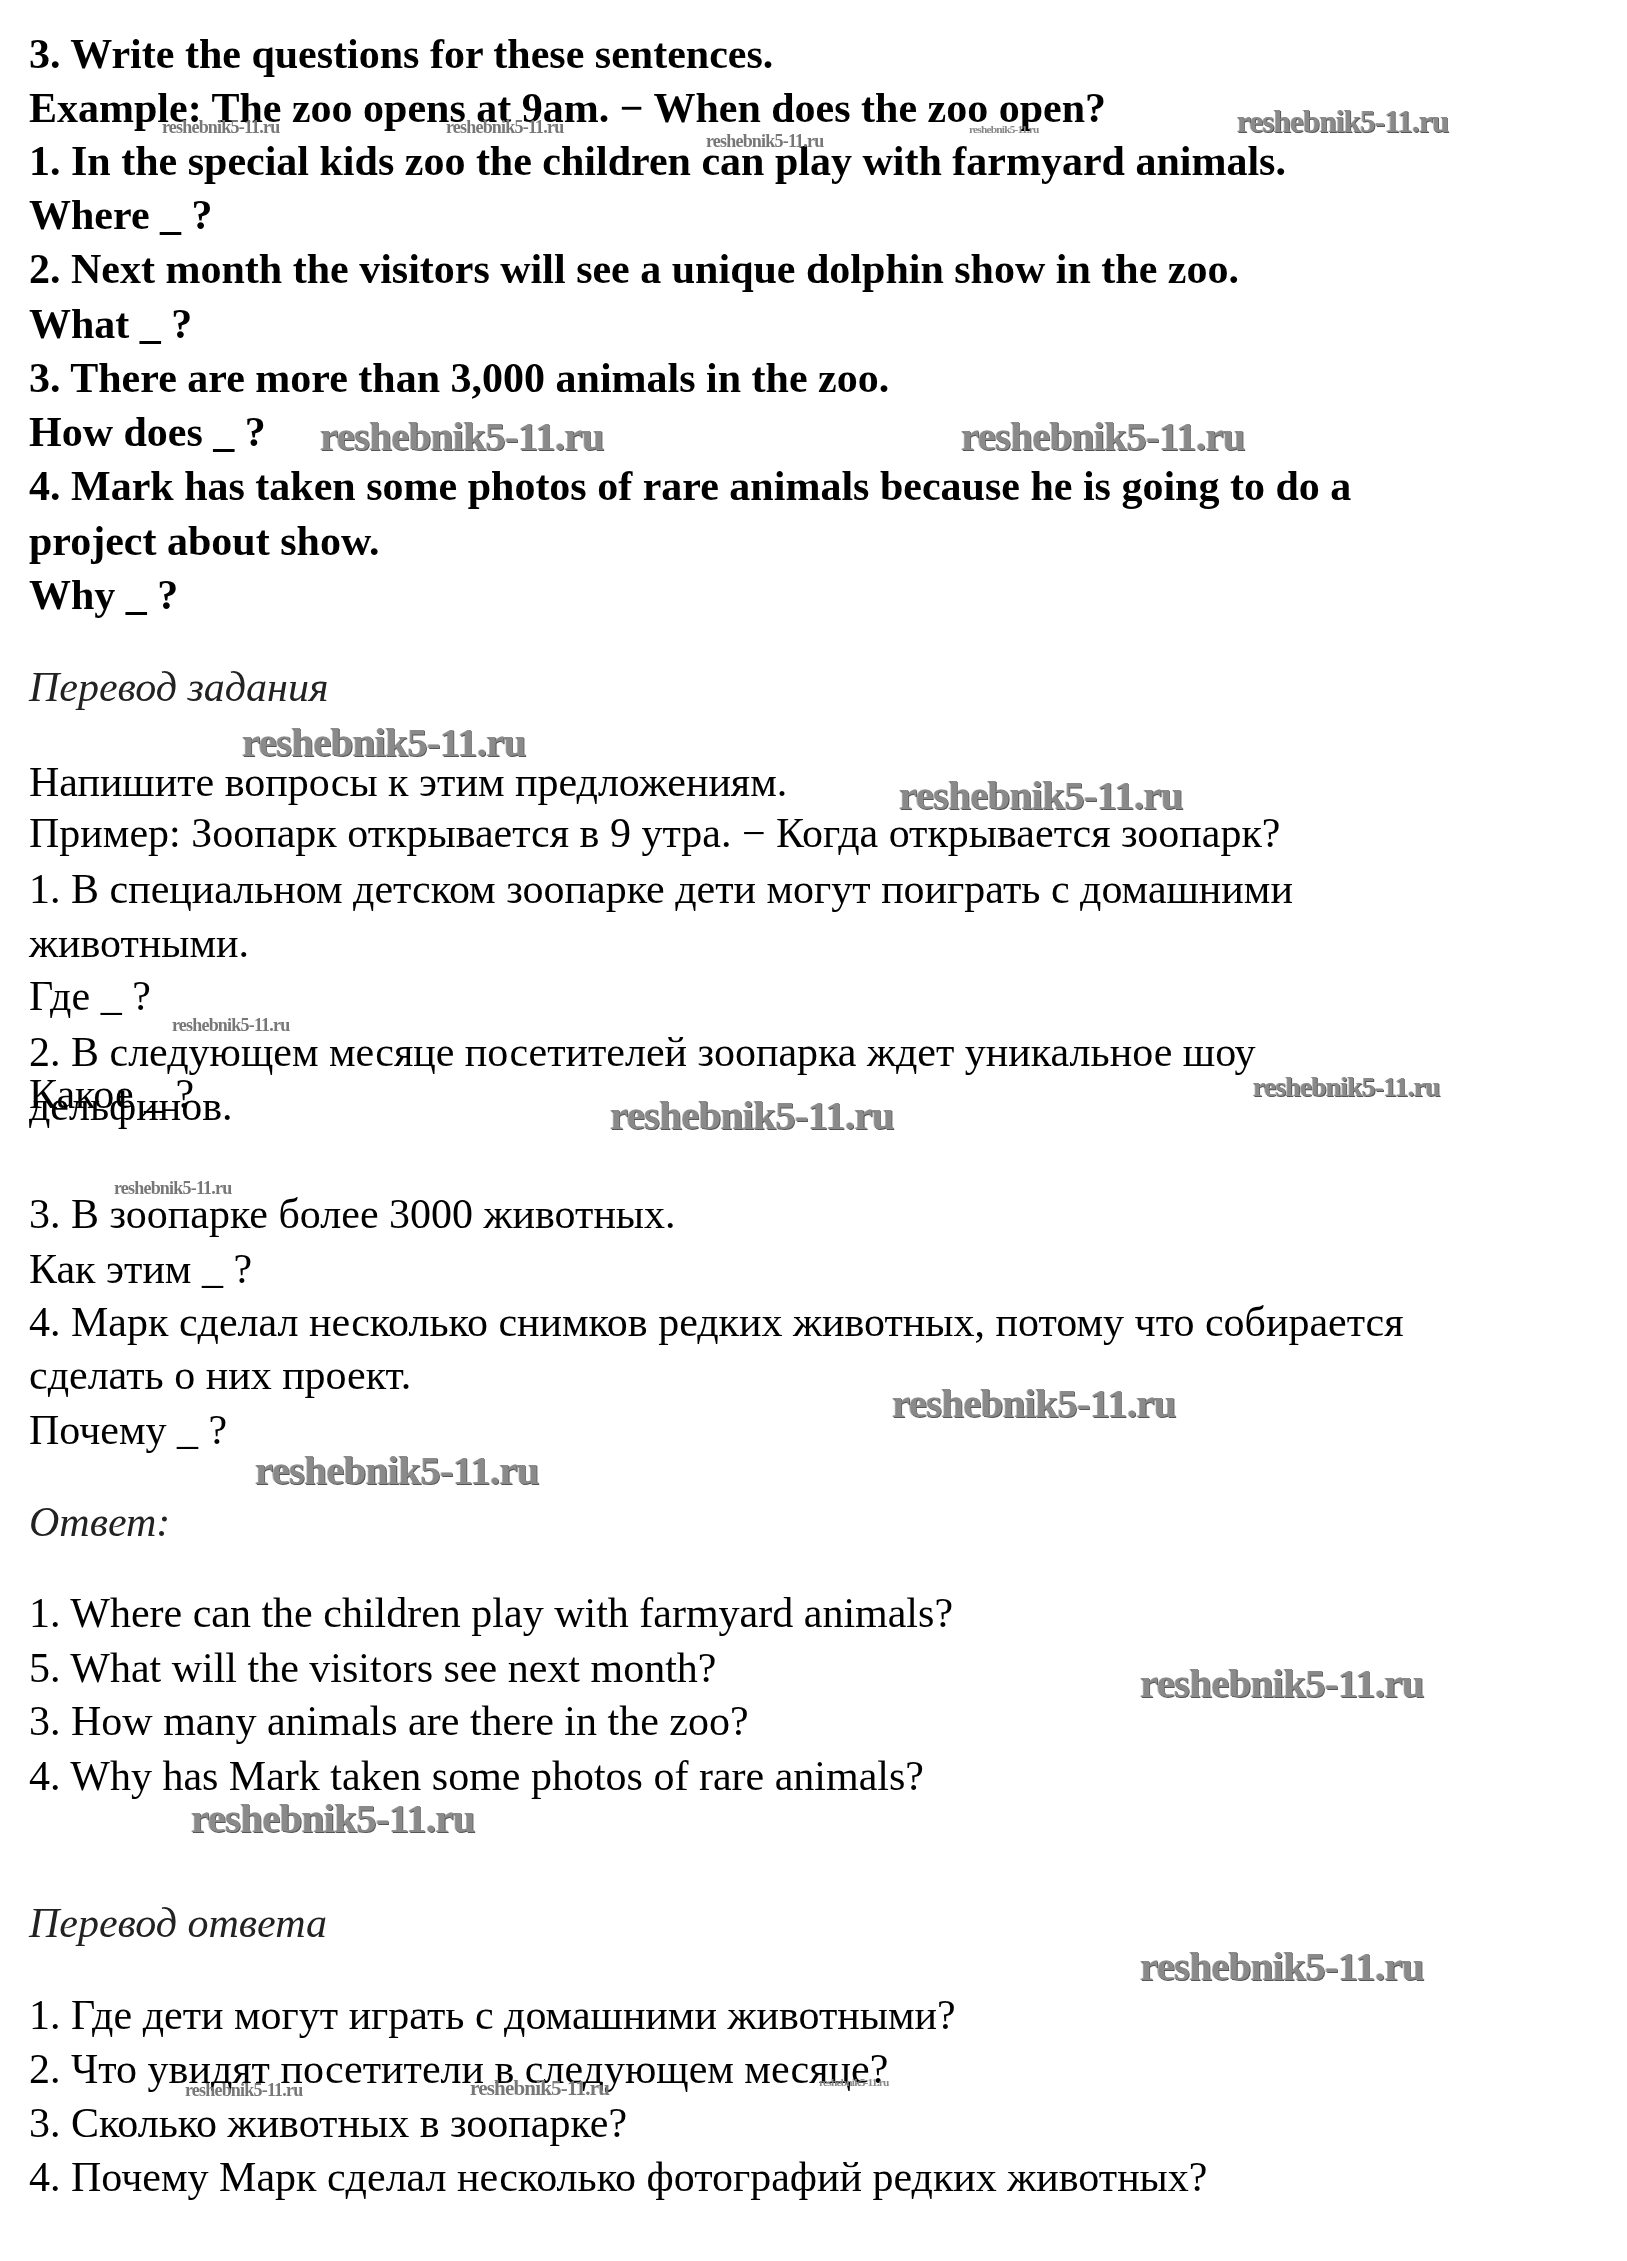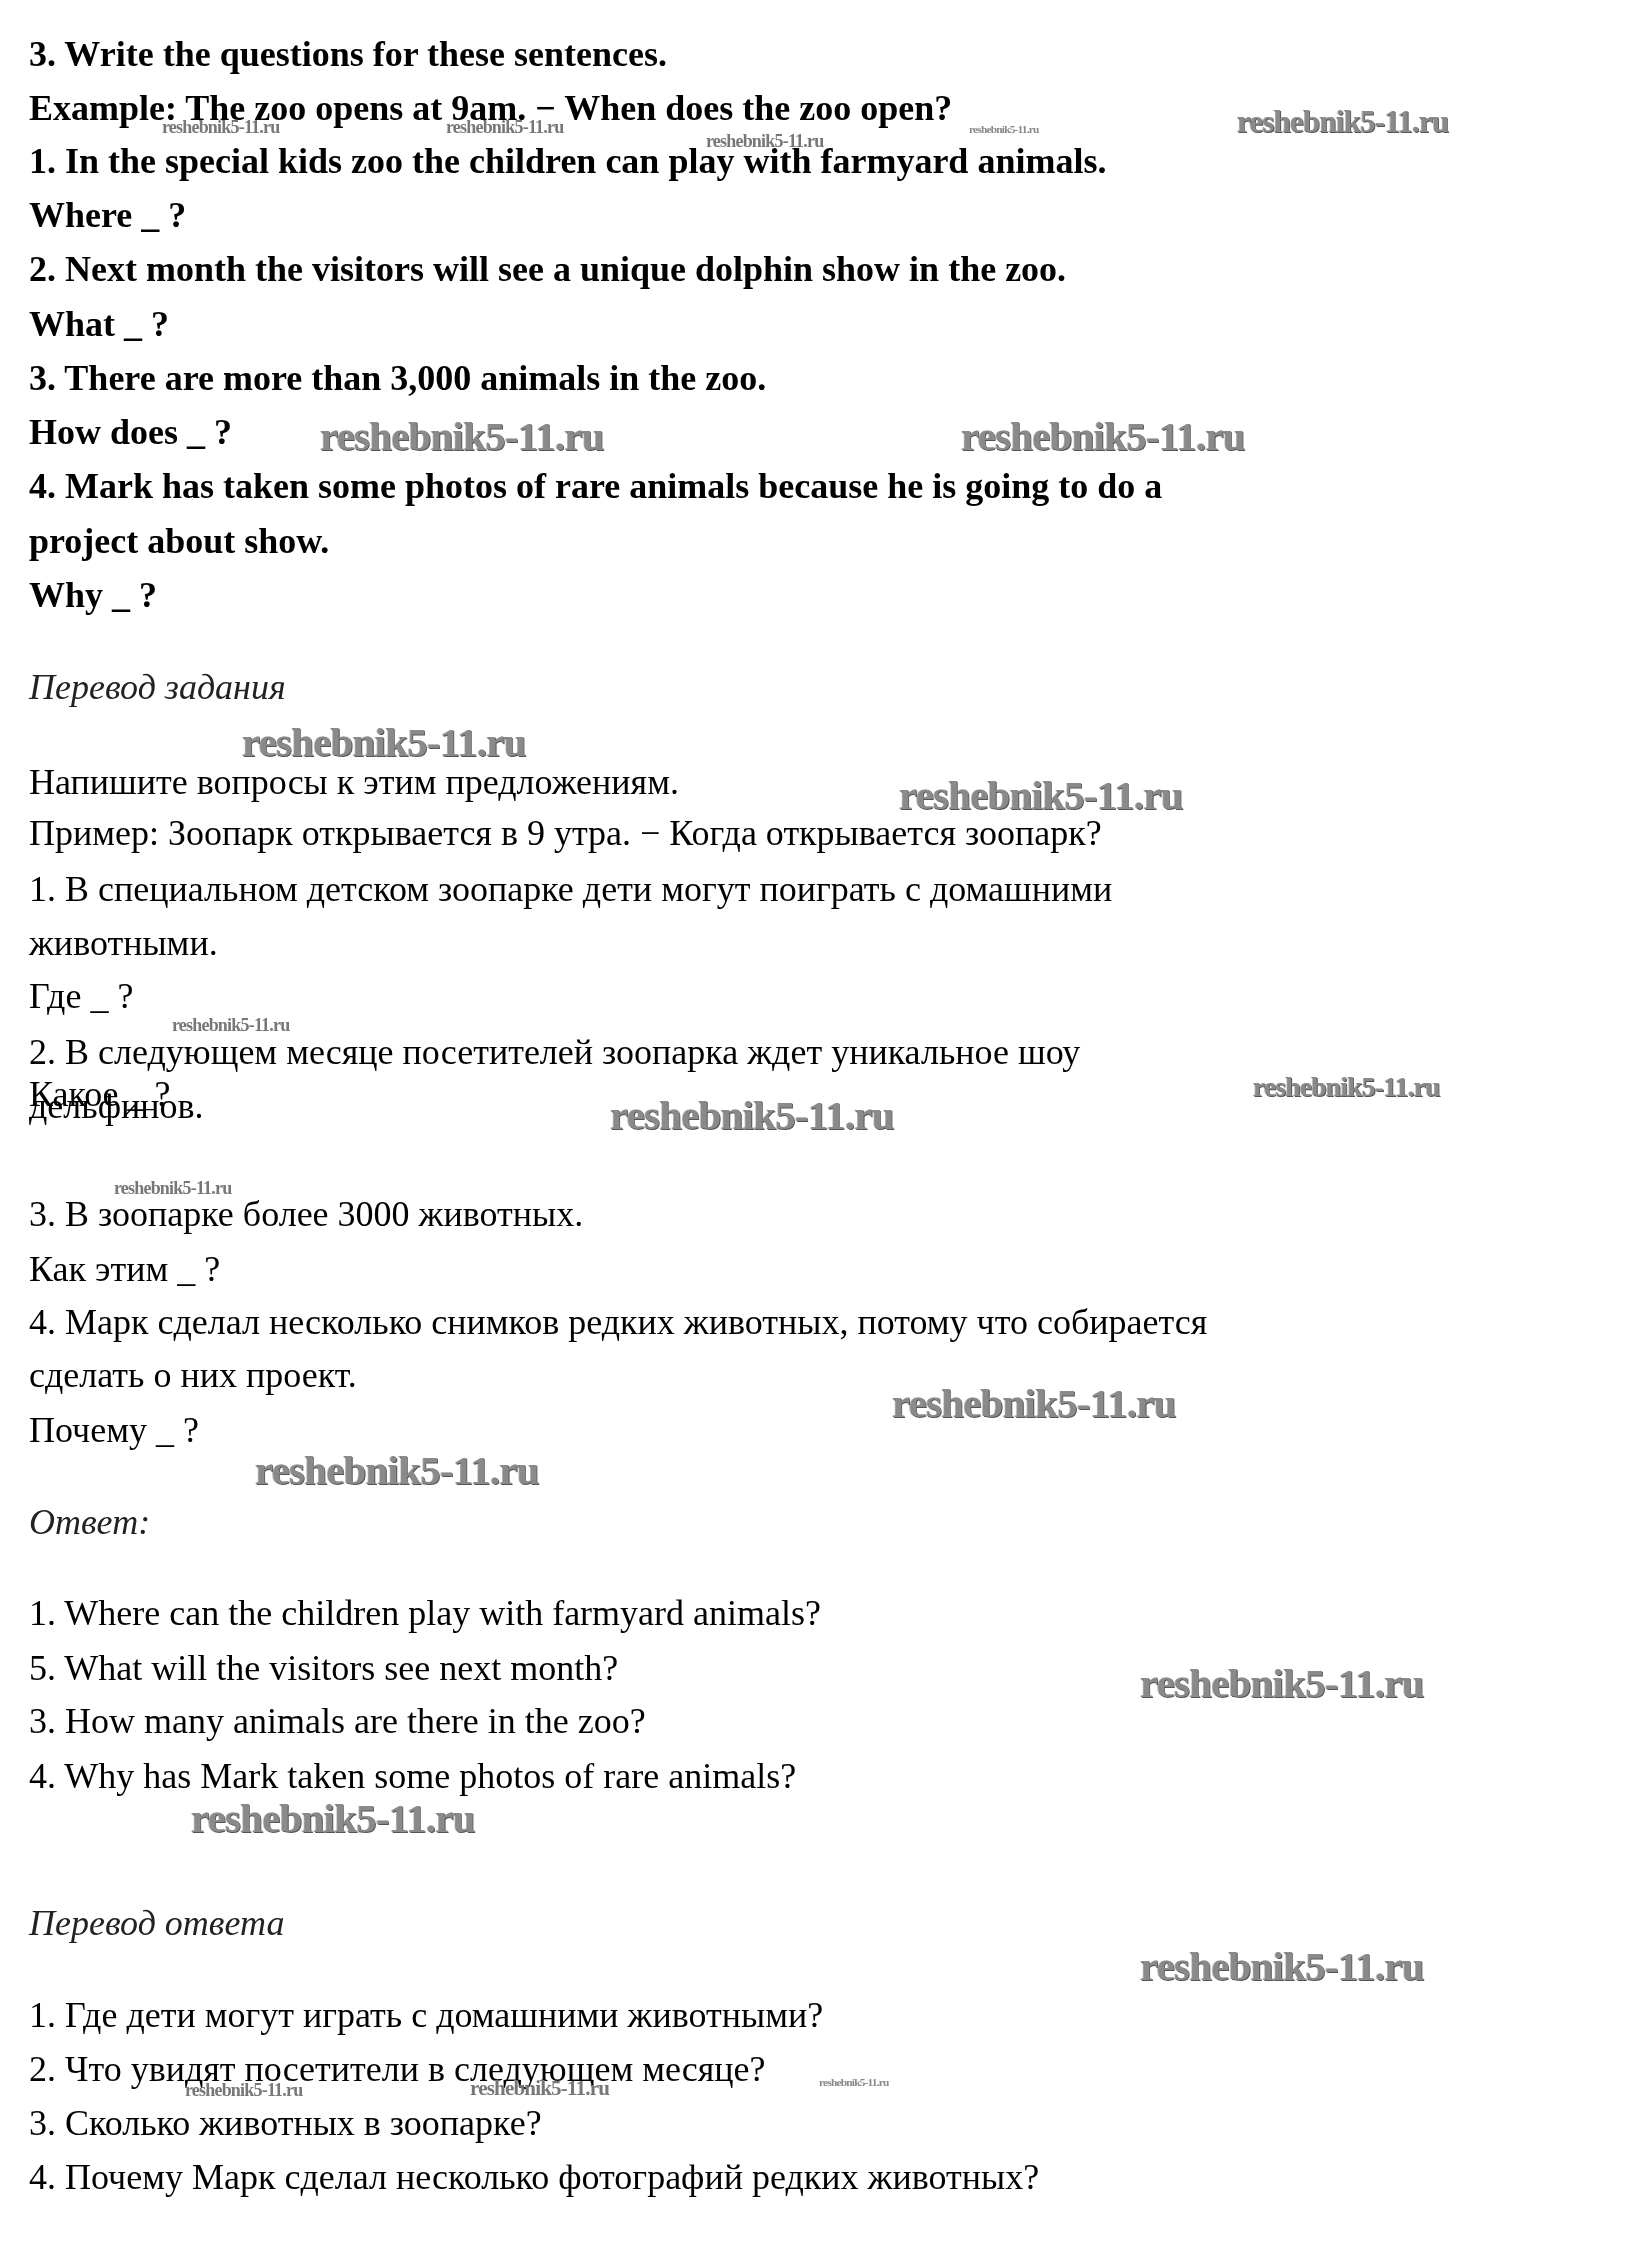--- a/index.html
+++ b/index.html
@@ -1,18 +1,18 @@
 <!DOCTYPE html>
 <html style="font-size:13px"><head>
 <meta charset="utf-8">
 <style>
   html, body { margin: 0; padding: 0; background: #ffffff; }
   body { width: 1628px; height: 2261px; position: relative; overflow: hidden;
          font-family: "Liberation Serif", "DejaVu Serif", serif; color: #000; }
-  .ln { position: absolute; left: 29px; font-size: 36px; line-height: 49px; white-space: nowrap; }
+  .ln { position: absolute; left: 29px; font-size: 42px; line-height: 49px; white-space: nowrap; }
   .b { font-weight: bold; }
   .i { font-style: italic; color: #222; }
   .wm { position: absolute; font-family: "Liberation Serif", "DejaVu Serif", serif; font-weight: bold;
         color: #8a8a8a; white-space: nowrap; letter-spacing: -0.8px;
         text-shadow: 0.8px 0.8px 0 #555, -0.8px 0 0 #bbb; }
   .wm.big { font-size: 41px; }
   .wm.small { font-size: 18px; color: #777; text-shadow: none; }
   .wm.tiny { font-size: 11.4px; color: #888; text-shadow: none; }
 </style>
 </head>

